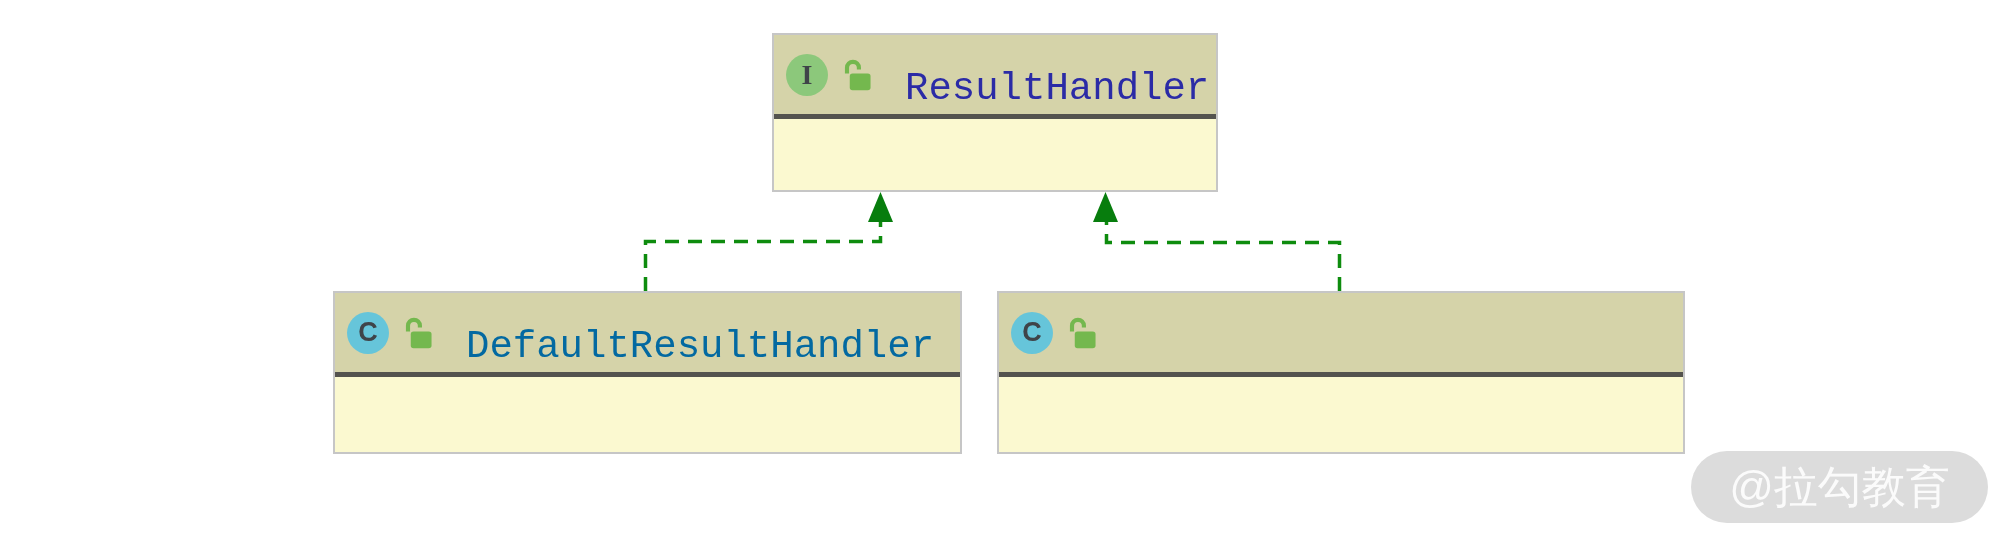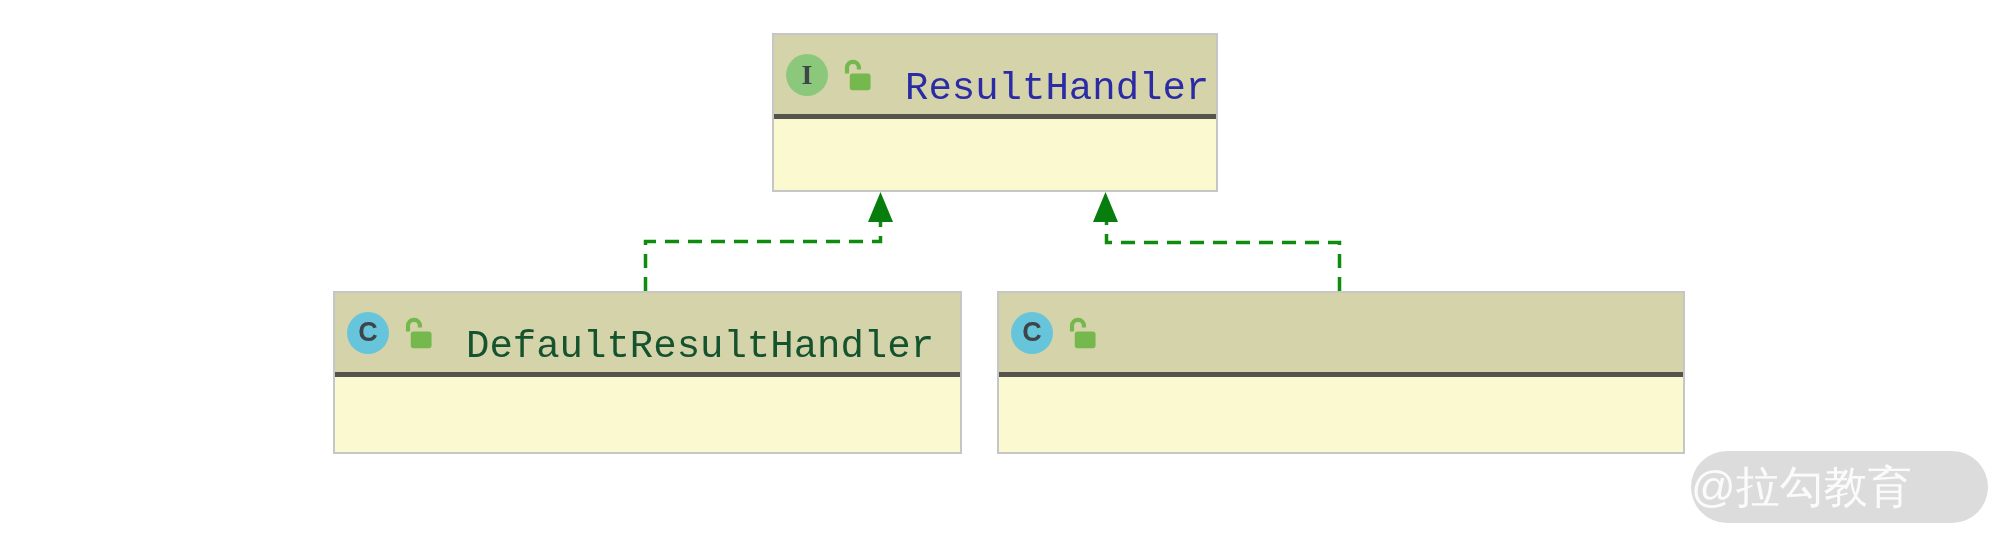--- a/index.html
+++ b/index.html
@@ -106,21 +106,21 @@
   #watermark {
     position: absolute;
     left: 1691px;
     top: 451px;
     width: 297px;
     height: 72px;
     background: #dcdcdc;
     border-radius: 36px;
     display: flex;
     align-items: center;
-    justify-content: flex-start;
+    justify-content: center;
     color: #fbfbfb;
     font-size: 44px;
     font-family: "Liberation Sans", sans-serif;
   }
 </style>
 </head>
 <body>
 
 <div id="canvas">
 
@@ -146,21 +146,21 @@
     <div class="node-body"></div>
   </div>
 
   <div class="uml-node" id="node-defaultresulthandler">
     <div class="node-header">
       <span class="kind-badge badge-class">C</span>
       <svg class="lock-icon" viewBox="0 0 26 26">
         <path d="M6.5 12 V7.8 a4.3 4.3 0 0 1 8.6 0 V9" fill="none" stroke="#74b84e" stroke-width="3"></path>
         <rect x="8.5" y="12" width="15" height="12" rx="2" fill="#74b84e"></rect>
       </svg>
-      <span class="node-name" style="color: #14532d; text-align: center;">DefaultResultHandler</span>
+      <span class="node-name" style="color: #0369a1; text-align: center;">DefaultResultHandler</span>
     </div>
     <div class="node-separator"></div>
     <div class="node-body"></div>
   </div>
 
   <div class="uml-node" id="node-defaultmapresulthandler">
     <div class="node-header">
       <span class="kind-badge badge-class">C</span>
       <svg class="lock-icon" viewBox="0 0 26 26">
         <path d="M6.5 12 V7.8 a4.3 4.3 0 0 1 8.6 0 V9" fill="none" stroke="#74b84e" stroke-width="3"></path>

